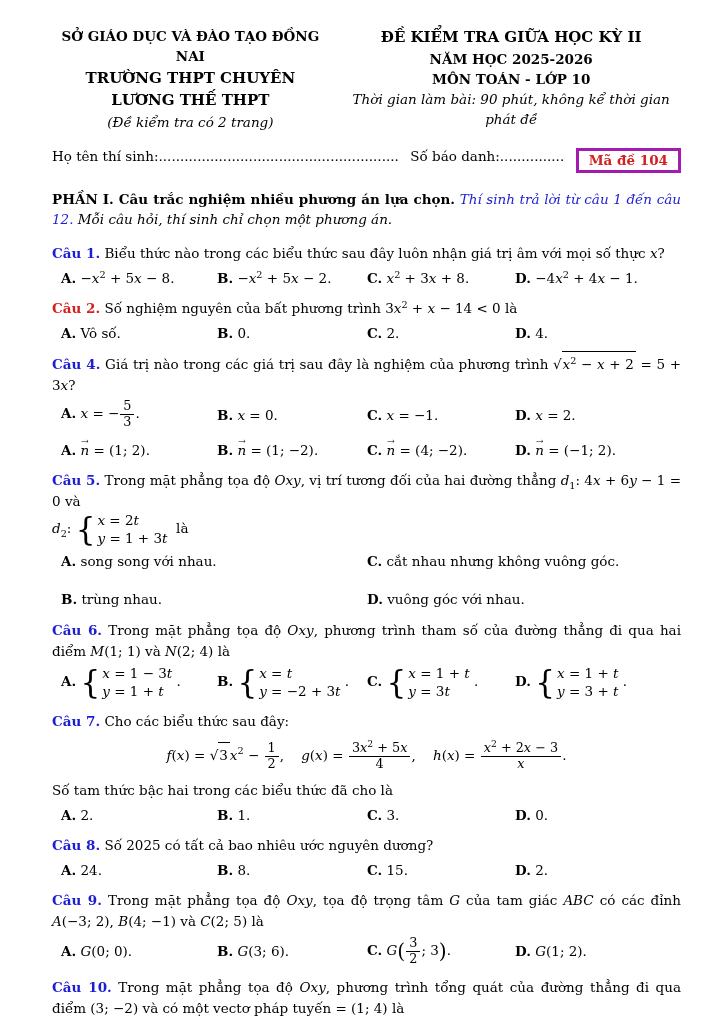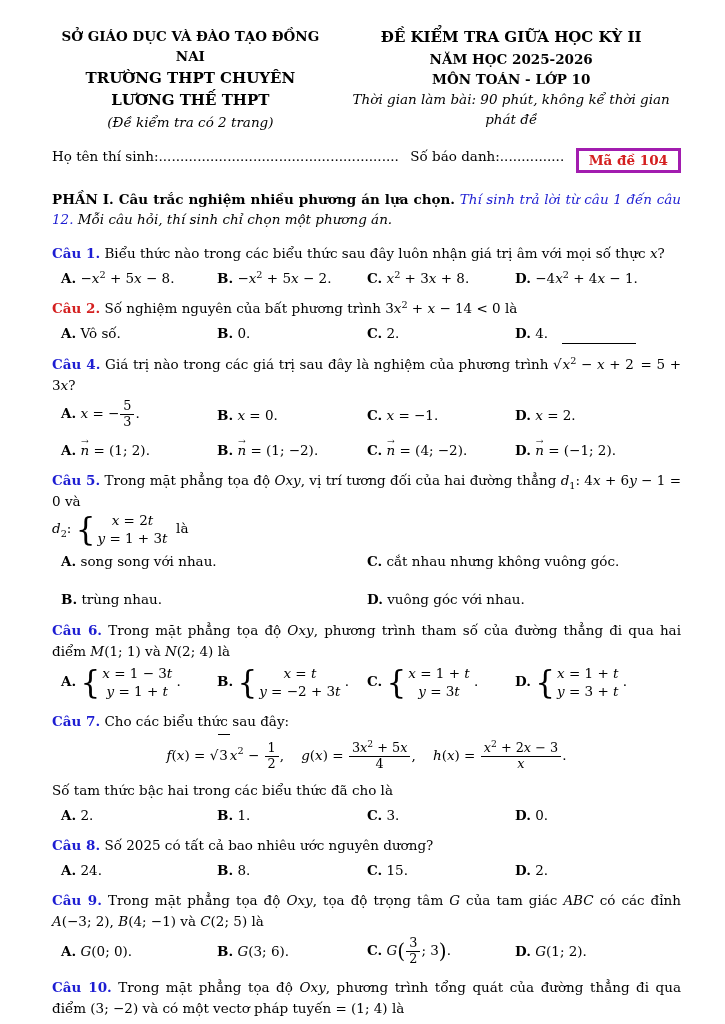--- a/index.html
+++ b/index.html
@@ -43,26 +43,26 @@
   .opt { line-height:1.5; }
   .okey { font-weight:bold; }
 
   
   sup { font-size:0.72em; line-height:0; }
   sub { font-size:0.72em; line-height:0; }
   .frac { display:inline-block; vertical-align:middle; text-align:center; line-height:1.15; font-size:0.95em; margin:0 1px; }
   .frac .fn { display:block; border-bottom:1px solid #000; padding:0 3px; }
   .frac .fd { display:block; padding:0 3px; }
   .sqrt { white-space:nowrap; }
-  .sqrt .rad { border-top:1px solid #000; padding:12px 2px 0 1px; }
+  .sqrt .rad { border-top:1px solid #000; padding:4px 2px 0 1px; }
   .vec { display:inline-block; position:relative; }
   .vec::after { content:"→"; position:absolute; left:50%; top:-0.7em; transform:translateX(-50%); font-size:0.68em; font-style:normal; }
   .cases { display:inline-flex; align-items:center; vertical-align:middle; }
   .cases .brace { font-size:2.3em; font-weight:200; line-height:0.9; margin-right:2px; }
-  .cases .cstack { display:inline-flex; flex-direction:column; line-height:1.3; text-align:center; }
+  .cases .cstack { display:inline-flex; flex-direction:column; line-height:1.3; text-align:left; }
   .tallp { font-size:1.5em; line-height:1; vertical-align:middle; }
 </style>
 </head>
 <body>
 
 <div class="page">
 
   <div class="header">
     <div class="hcol left">
       <div class="hb">SỞ GIÁO DỤC VÀ ĐÀO TẠO ĐỒNG NAI</div>

